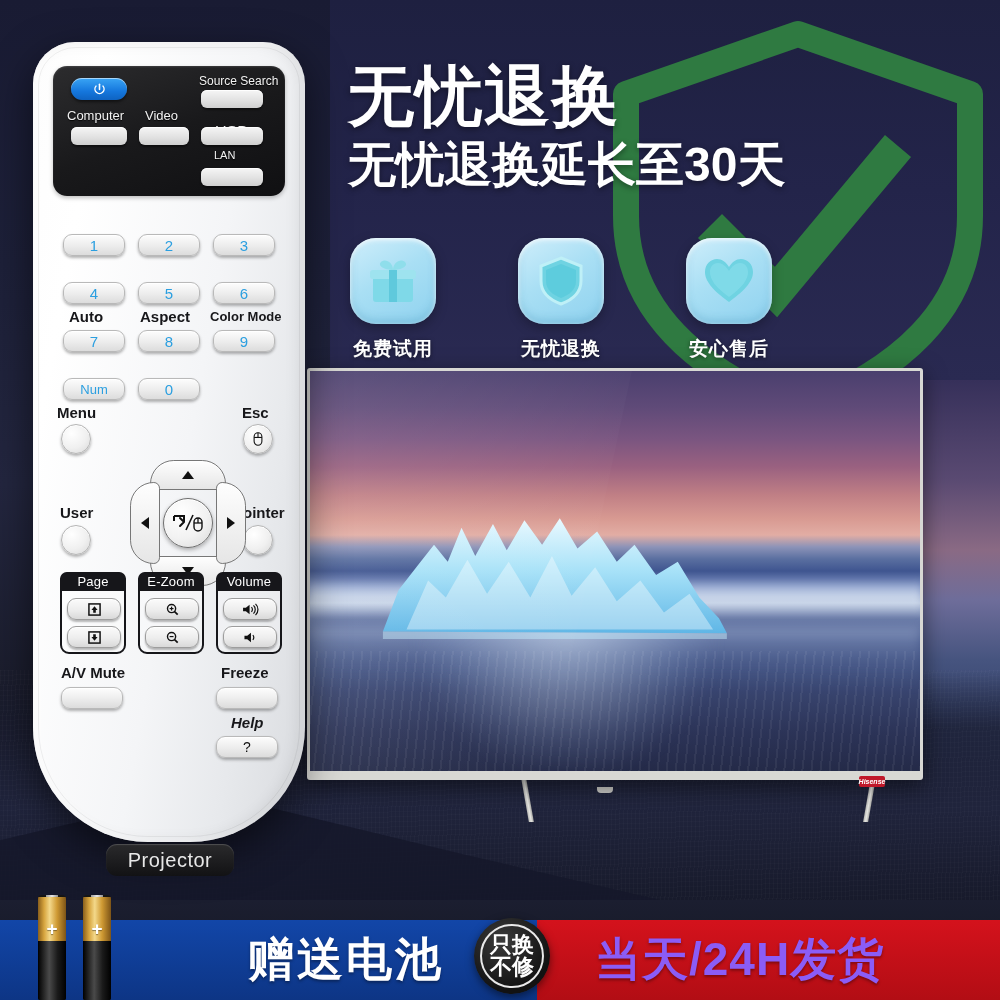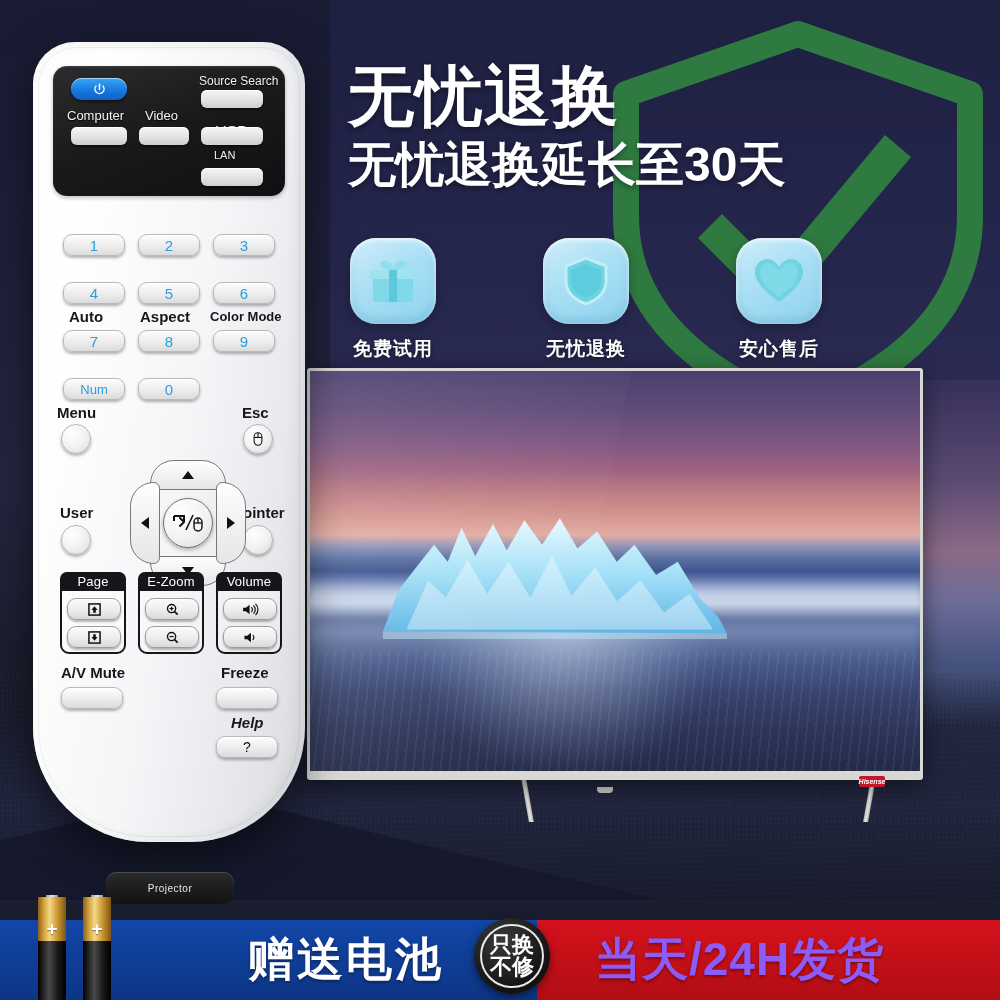--- a/index.html
+++ b/index.html
@@ -72,21 +72,21 @@
   .headline .l2 {
     margin-top: 8px;
     font-size: 48px; font-weight: bold; color: #ffffff;
     letter-spacing: 0px; line-height: 1.08;
     text-shadow: 0 2px 6px rgba(0,0,0,.45);
   }
 
   
   .badges {
     position: absolute; left: 348px; top: 238px;
-    display: flex; gap: 103px;
+    display: flex; gap: 78px;
   }
   .badge { width: 90px; text-align: center; }
   .badge-tile {
     width: 86px; height: 86px; border-radius: 26px;
     background: linear-gradient(150deg,#cfeefb 0%, #a9dff4 45%, #8fd2ef 100%);
     box-shadow: inset 0 2px 5px rgba(255,255,255,.85),
                 inset 0 -4px 9px rgba(60,140,180,.30),
                 0 4px 12px rgba(0,0,0,.28);
     display:flex; align-items:center; justify-content:center;
     margin: 0 auto;
@@ -255,25 +255,24 @@
     position:absolute;
     background: linear-gradient(180deg,#fbfbfb 0%, #ededed 55%, #d9d9d9 100%);
     border: 1px solid #9d9d9d; border-radius: 9px;
     box-shadow: 0 2px 2px rgba(0,0,0,.28), inset 0 1px 0 rgba(255,255,255,.95);
     display:flex; align-items:center; justify-content:center;
   }
   .projtag {
     position:absolute; left: 73px; top: 802px;
     width: 128px; height: 32px; border-radius: 11px;
     background: linear-gradient(180deg,#2a2a2c,#121214);
-    color:#e8e8e8; font-size: 10px;
+    color:#e8e8e8; font-size: 20px;
     display:flex; align-items:center; justify-content:center;
     letter-spacing:.5px;
     box-shadow: inset 0 1px 1px rgba(255,255,255,.18);
-    margin-top: 28px;
   }
 
   
   .dpad { position:absolute; left: 97px; top: 418px; width: 116px; height: 126px; }
   .dpad-center {
     position:absolute; left: 33px; top: 38px; width: 50px; height: 50px;
     border-radius: 50%;
     background: radial-gradient(circle at 36% 30%, #ffffff 0%, #f2f2f2 55%, #d8d8d8 100%);
     border: 1.5px solid #6e6e6e;
     box-shadow: inset 0 1px 0 rgba(255,255,255,.9), 0 2px 4px rgba(0,0,0,.3);

